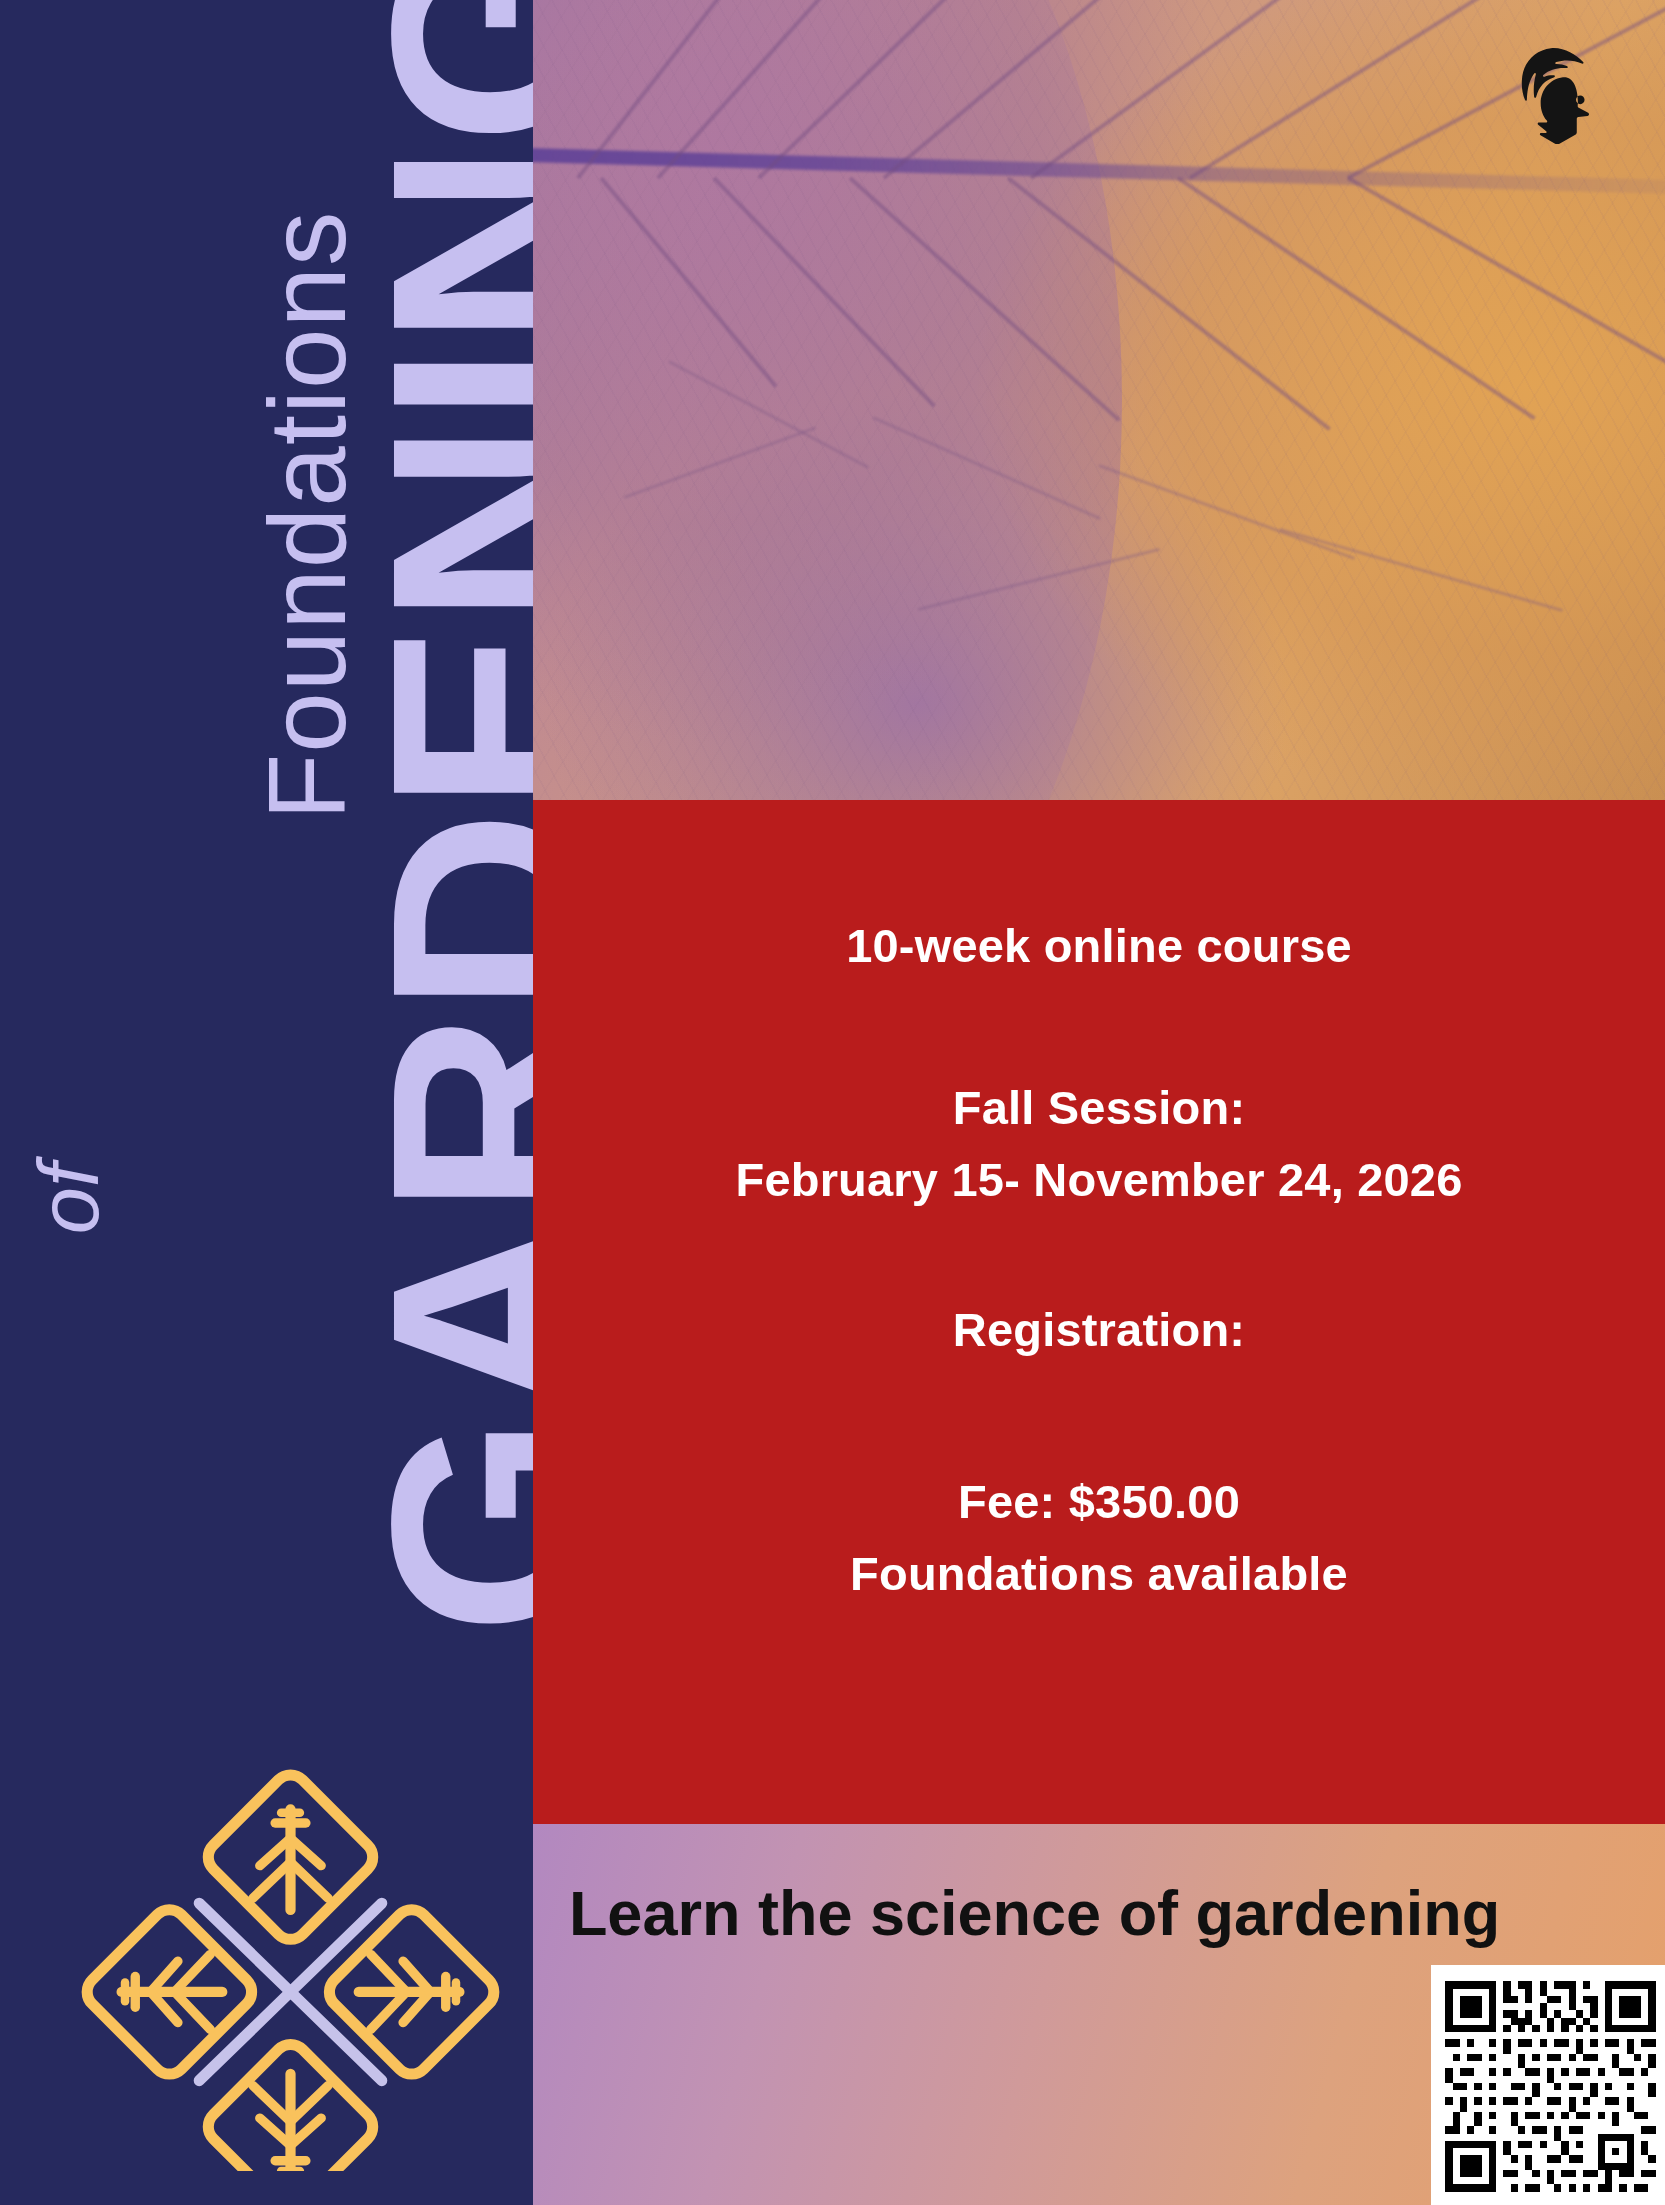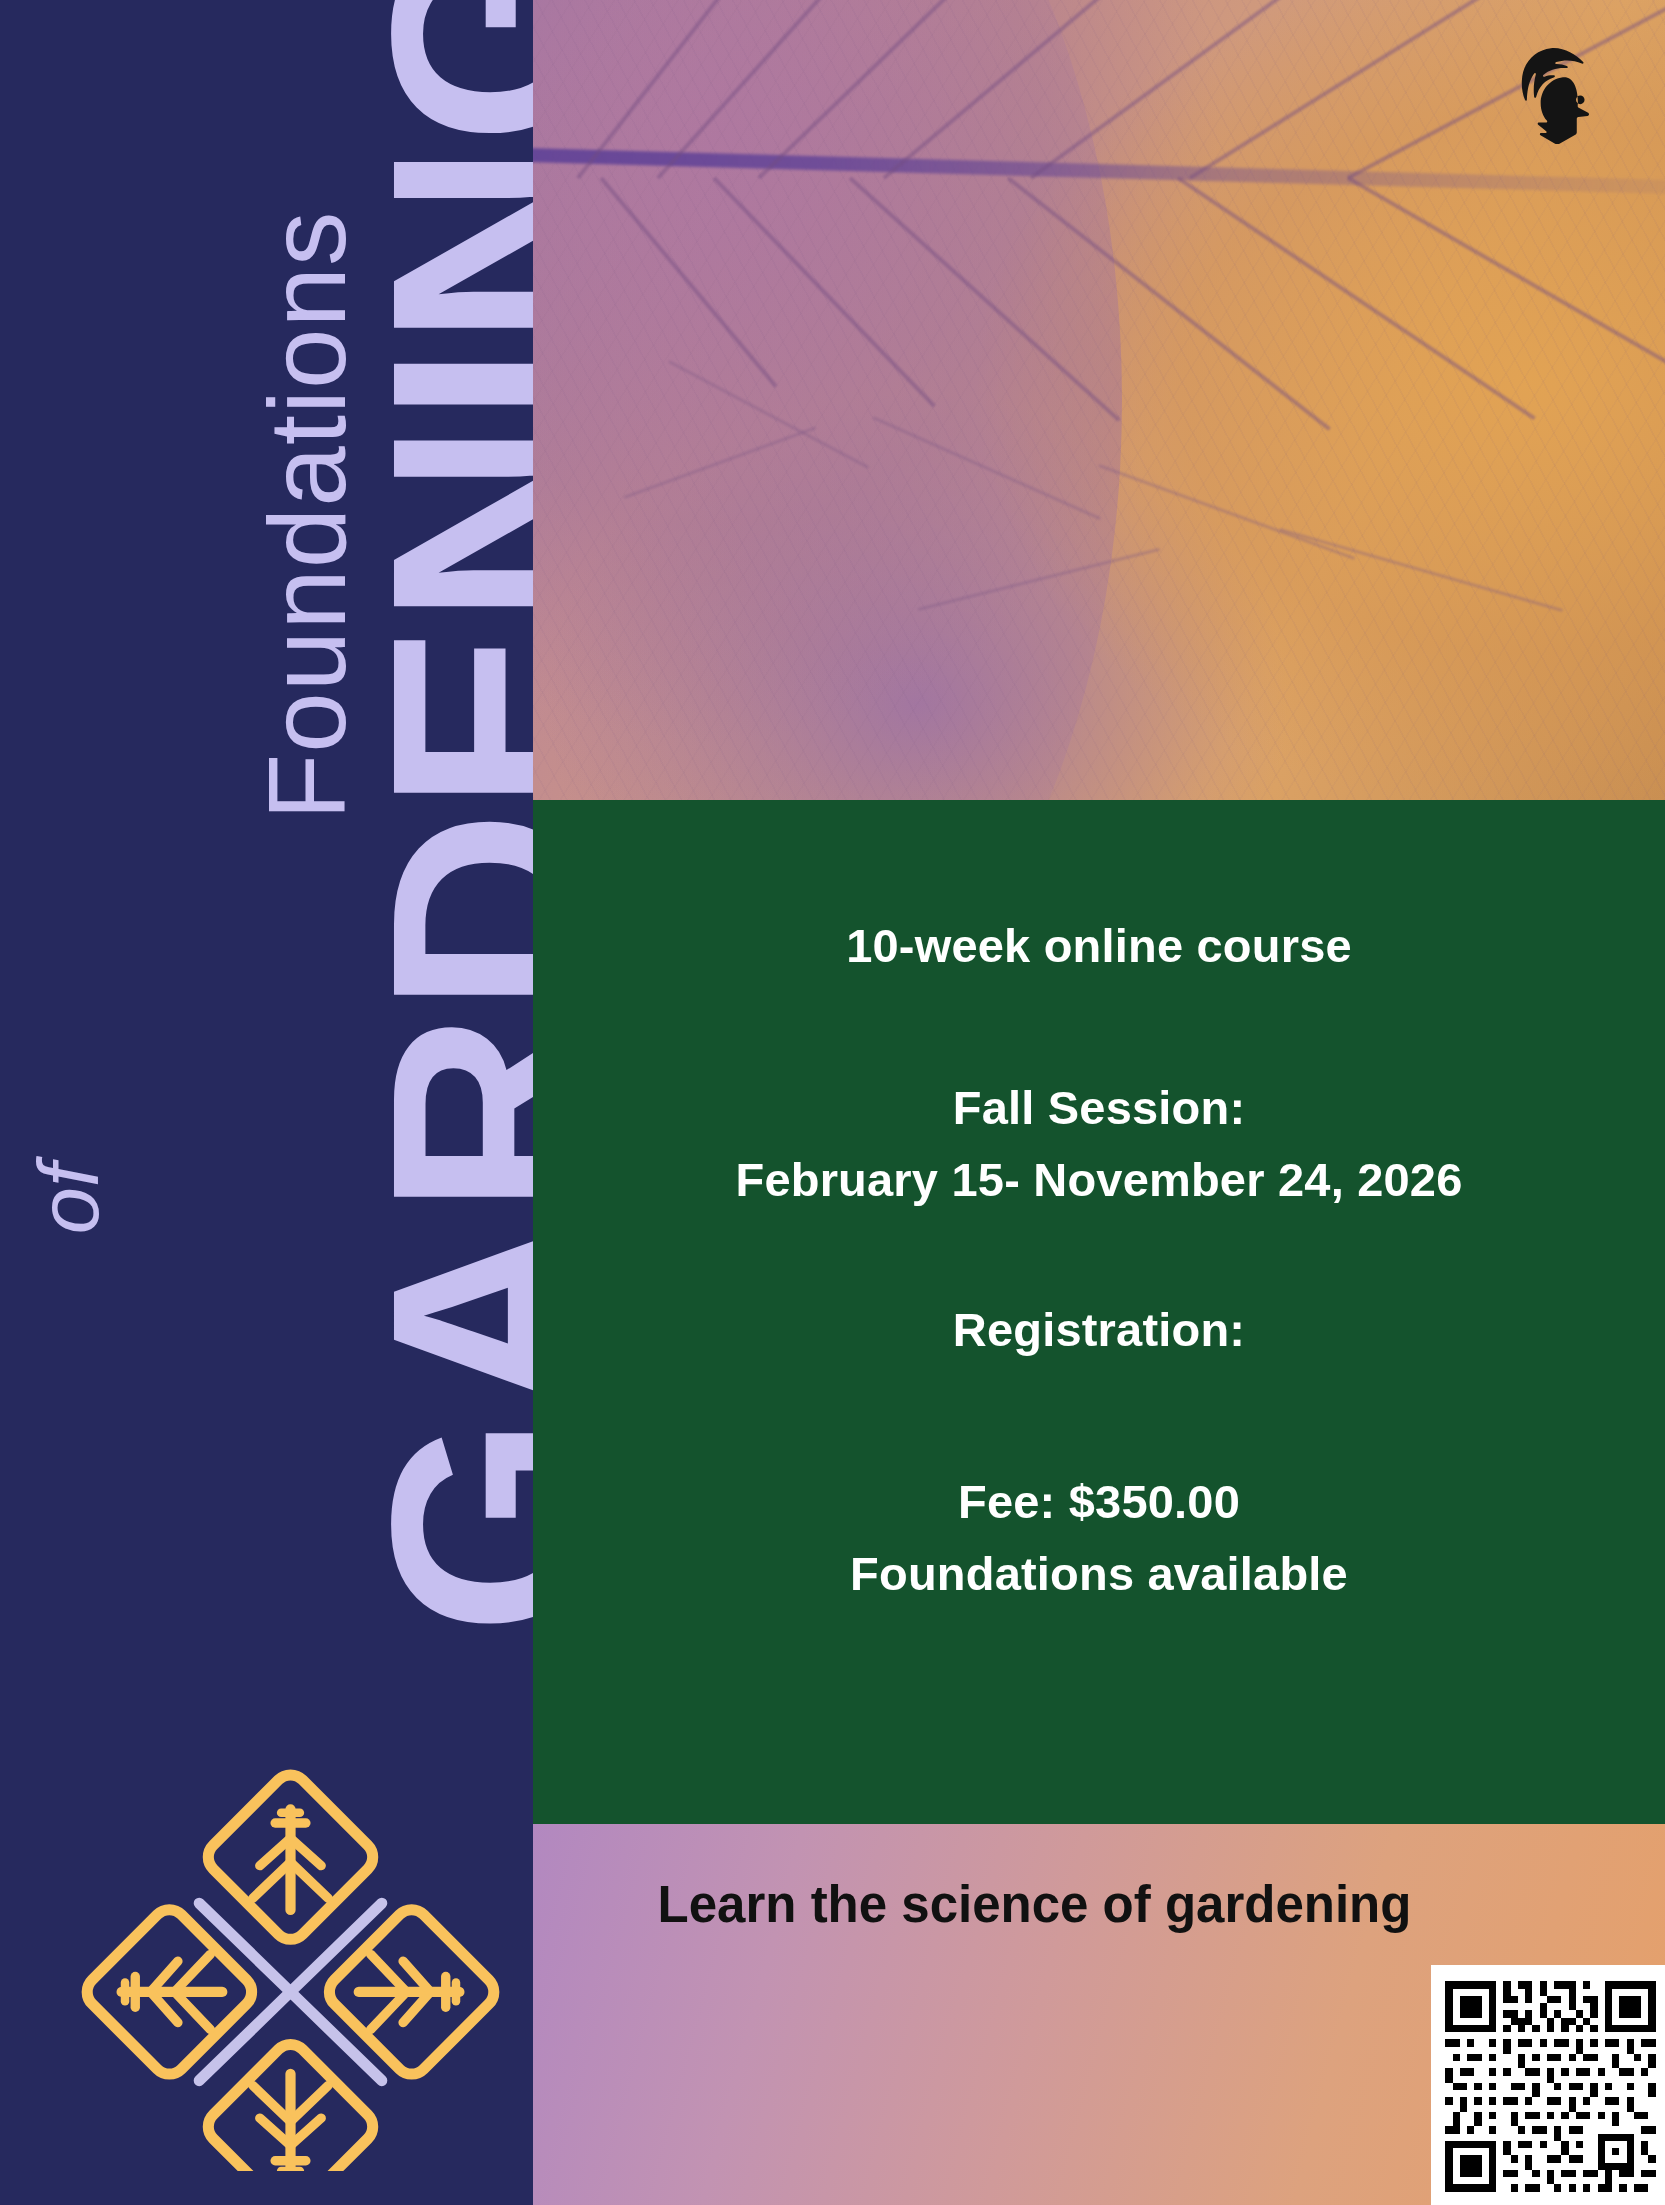--- a/index.html
+++ b/index.html
@@ -166,21 +166,21 @@
     height:101px;
     z-index:4;
   }
 
   
   .info-block{
     position:absolute;
     left:0; top:800px;
     width:1132px;
     height:1024px;
-    background:#14532d;
+    background:#b91c1c;
     display:flex;
     flex-direction:column;
     align-items:center;
     justify-content:flex-start;
     padding-top:121px;
     box-sizing:border-box;
   }
   .info-line{
     color:#ffffff;
     font-size:47px;
@@ -201,21 +201,21 @@
     width:1132px; height:381px;
     background:linear-gradient(105deg,#b288c0 0%, #c293b2 22%, #d09a9a 45%, #dda27e 70%, #e5a06a 100%);
     overflow:hidden;
   }
   .tagline{
     position:absolute;
     left:0; top:44px;
     width:1003px;
     text-align:center;
     color:#111111;
-    font-size:51px;
+    font-size:63px;
     font-weight:700;
     line-height:1.45;
     padding:0 24px;
     box-sizing:border-box;
   }
   .tagline .l2{display:block;}
 
   .qr-wrap{
     position:absolute;
     right:-5.1px;

